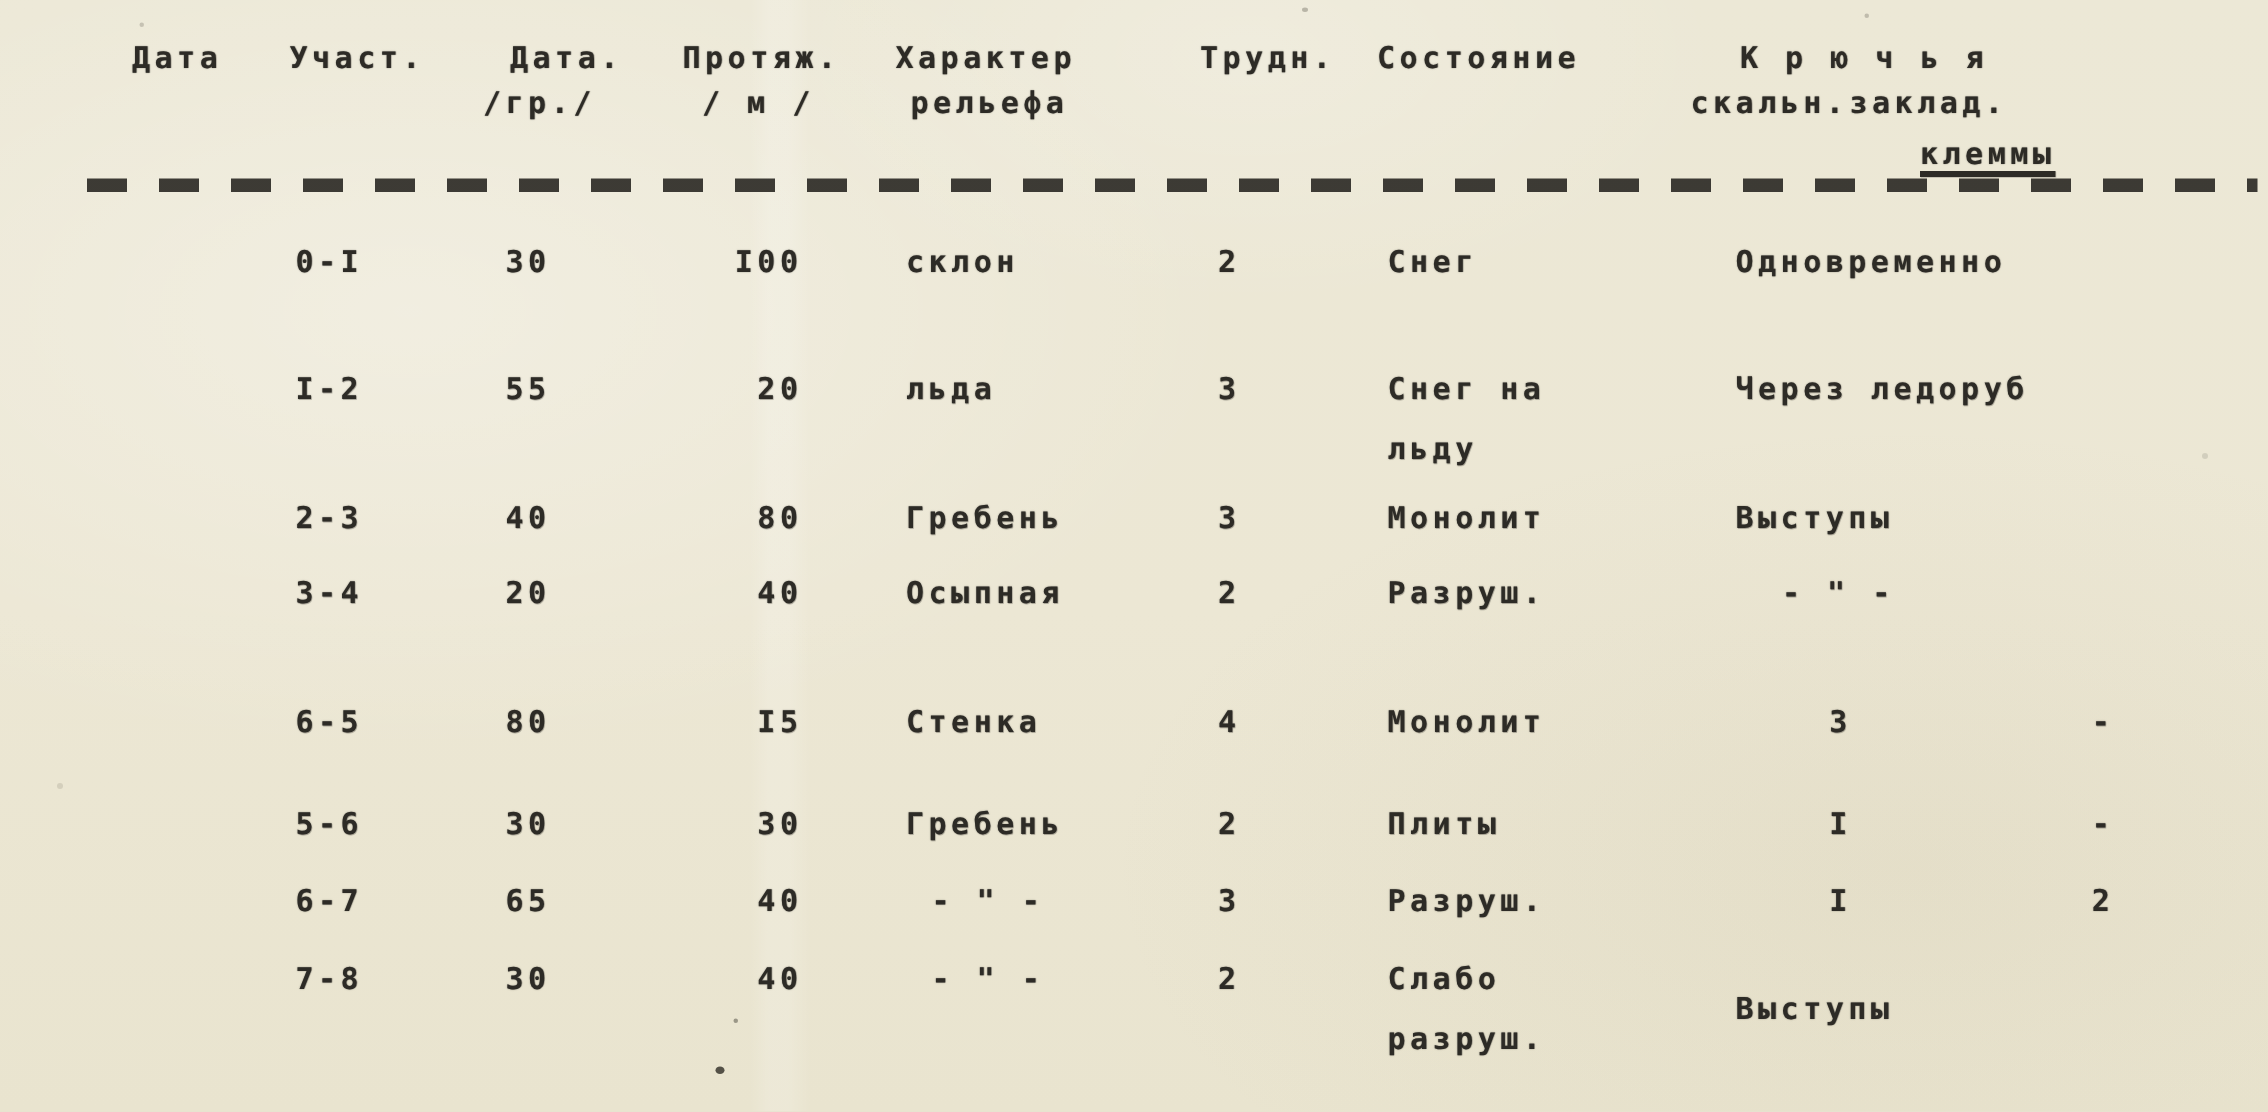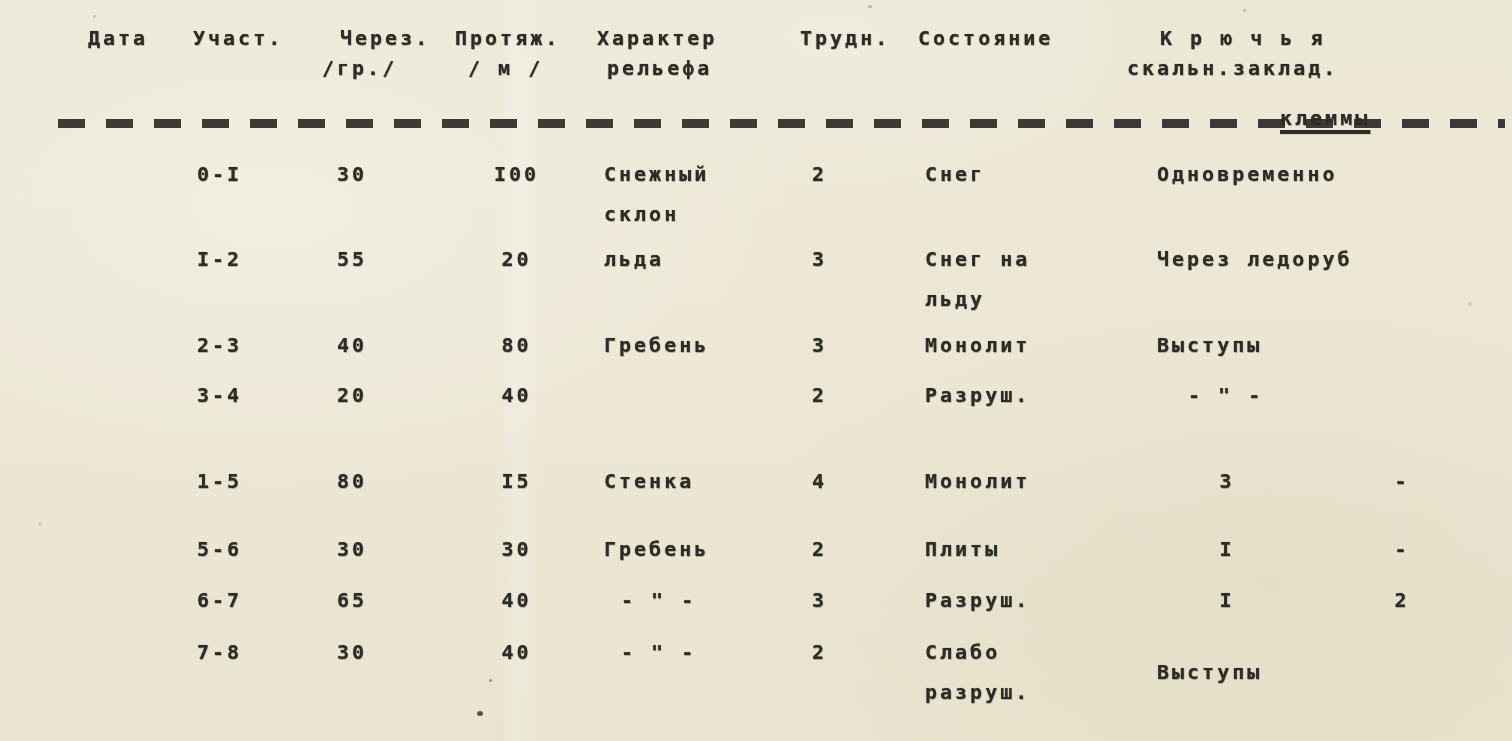--- a/index.html
+++ b/index.html
@@ -25,63 +25,62 @@
   .dashes{
     position:absolute;left:58px;top:119px;width:1447px;height:9px;
     background:repeating-linear-gradient(90deg, var(--ink,#2d2b26) 0 27px, transparent 27px 48px);
     opacity:.92;
   }
   .row{position:absolute;left:0;width:1512px;}
   .cell{position:absolute;top:0;line-height:40px;white-space:nowrap;}
   .ln{line-height:40px;}
   .c-section{left:197px;}
   .c-steep{left:337px;}
-  .c-length{left:474px;width:85px;text-align:center;}
+  .c-length{left:450px;width:85px;text-align:right;}
   .c-relief{left:604px;}
   .c-relief.ditto{left:621px;}
   .c-diff{left:812px;}
   .c-cond{left:925px;}
   .c-rock{left:1157px;width:140px;}
   .c-rock.center{text-align:center;}
   .c-rock.ditto-pad{padding-left:31px;}
   .c-rock.mid{top:20px;}
   .c-nuts{left:1378px;width:48px;text-align:center;}
   .speck{position:absolute;border-radius:50%;background:#3a372f;}
 </style>
 </head>
 <body>
 
 <div class="paper">
 
   <div>
     <span class="h" style="left:88px;top:22px">Дата</span>
     <span class="h" style="left:193px;top:22px">Участ.</span>
-    <span class="h" style="left:340px;top:22px">Через.</span>
+    <span class="h" style="left:340px;top:22px">Дата.</span>
     <span class="h" style="left:455px;top:22px">Протяж.</span>
     <span class="h" style="left:597px;top:22px">Характер</span>
     <span class="h" style="left:800px;top:22px">Трудн.</span>
     <span class="h" style="left:918px;top:22px">Состояние</span>
     <span class="h" style="left:1160px;top:22px">К р ю ч ь я</span>
     <span class="h" style="left:322px;top:52px">/гр./</span>
     <span class="h" style="left:468px;top:52px">/ м /</span>
     <span class="h" style="left:607px;top:52px">рельефа</span>
     <span class="h" style="left:1127px;top:52px">скальн.</span>
     <span class="h" style="left:1233px;top:52px">заклад.</span>
-    <span class="h underlined" style="left:1280px;top:102px">клеммы</span>
+    <span class="h underlined" style="left:1280px;top:86px">клеммы</span>
   </div>
 
   <div class="dashes"></div>
 
   <div>
       <div class="row" style="top: 154px;">
         <div class="cell c-section">0-I</div>
         <div class="cell c-steep">30</div>
         <div class="cell c-length">I00</div>
         <div class="cell c-relief">
-          <div class="ln">Снежный</div>
           <div class="ln">склон</div>
         </div>
         <div class="cell c-diff">2</div>
         <div class="cell c-cond">
           <div class="ln">Снег</div>
         </div>
         <div class="cell c-rock">Одновременно</div>
       </div>
       <div class="row" style="top: 239px;">
         <div class="cell c-section">I-2</div>
@@ -108,29 +107,30 @@
         <div class="cell c-cond">
           <div class="ln">Монолит</div>
         </div>
         <div class="cell c-rock">Выступы</div>
       </div>
       <div class="row" style="top: 375px;">
         <div class="cell c-section">3-4</div>
         <div class="cell c-steep">20</div>
         <div class="cell c-length">40</div>
         <div class="cell c-relief">
+          <div class="ln">Осыпная</div>
         </div>
         <div class="cell c-diff">2</div>
         <div class="cell c-cond">
           <div class="ln">Разруш.</div>
         </div>
         <div class="cell c-rock ditto-pad">- " -</div>
       </div>
       <div class="row" style="top: 461px;">
-        <div class="cell c-section">1-5</div>
+        <div class="cell c-section">6-5</div>
         <div class="cell c-steep">80</div>
         <div class="cell c-length">I5</div>
         <div class="cell c-relief">
           <div class="ln">Стенка</div>
         </div>
         <div class="cell c-diff">4</div>
         <div class="cell c-cond">
           <div class="ln">Монолит</div>
         </div>
         <div class="cell c-rock center">3</div>

